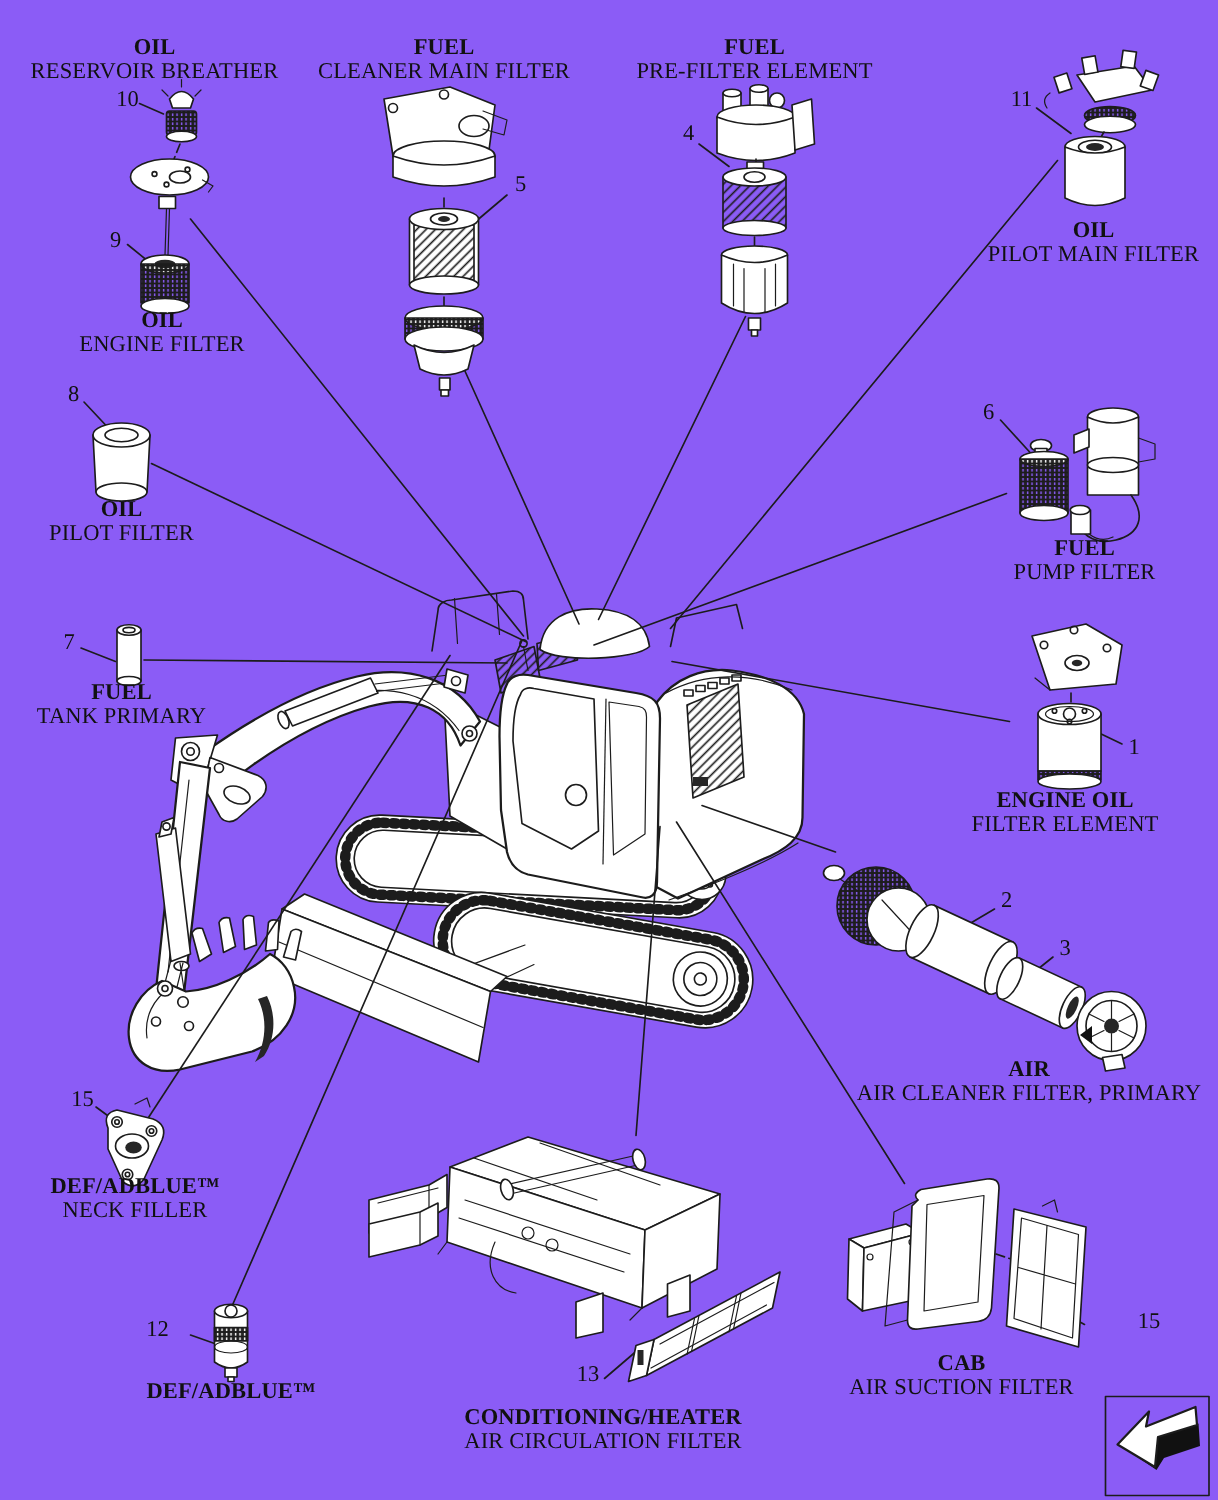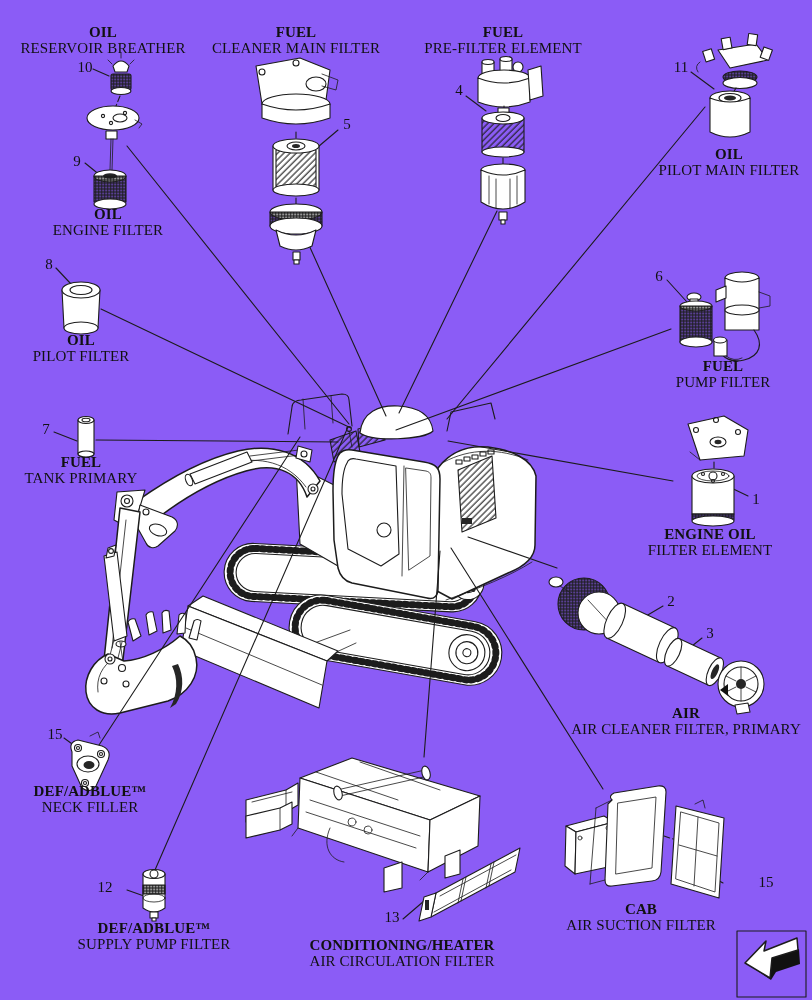--- a/index.html
+++ b/index.html
@@ -455,21 +455,20 @@
 <div class="plabel" style="left:561px;top:705px;width:250px">
   <span class="t">AIR</span>
   <span class="s">AIR CLEANER FILTER, PRIMARY</span>
 </div>
 <div class="plabel" style="left:8px;top:783px;width:164px">
   <span class="t">DEF/ADBLUE™</span>
   <span class="s">NECK FILLER</span>
 </div>
 <div class="plabel" style="left:51px;top:920px;width:206px">
   <span class="t">DEF/ADBLUE™</span>
-  <span class="s">SUPPLY PUMP FILTER</span>
 </div>
 <div class="plabel" style="left:285px;top:937px;width:234px">
   <span class="t">CONDITIONING/HEATER</span>
   <span class="s">AIR CIRCULATION FILTER</span>
 </div>
 <div class="plabel" style="left:548px;top:901px;width:186px">
   <span class="t">CAB</span>
   <span class="s">AIR SUCTION FILTER</span>
 </div>
 

